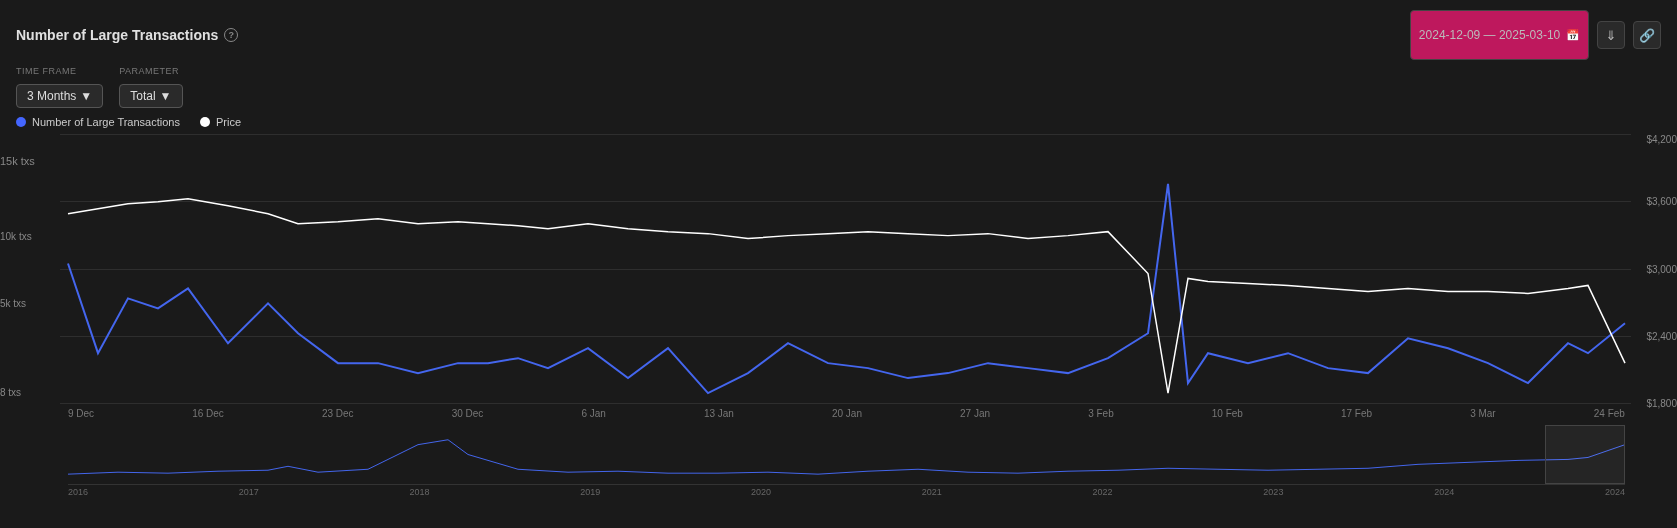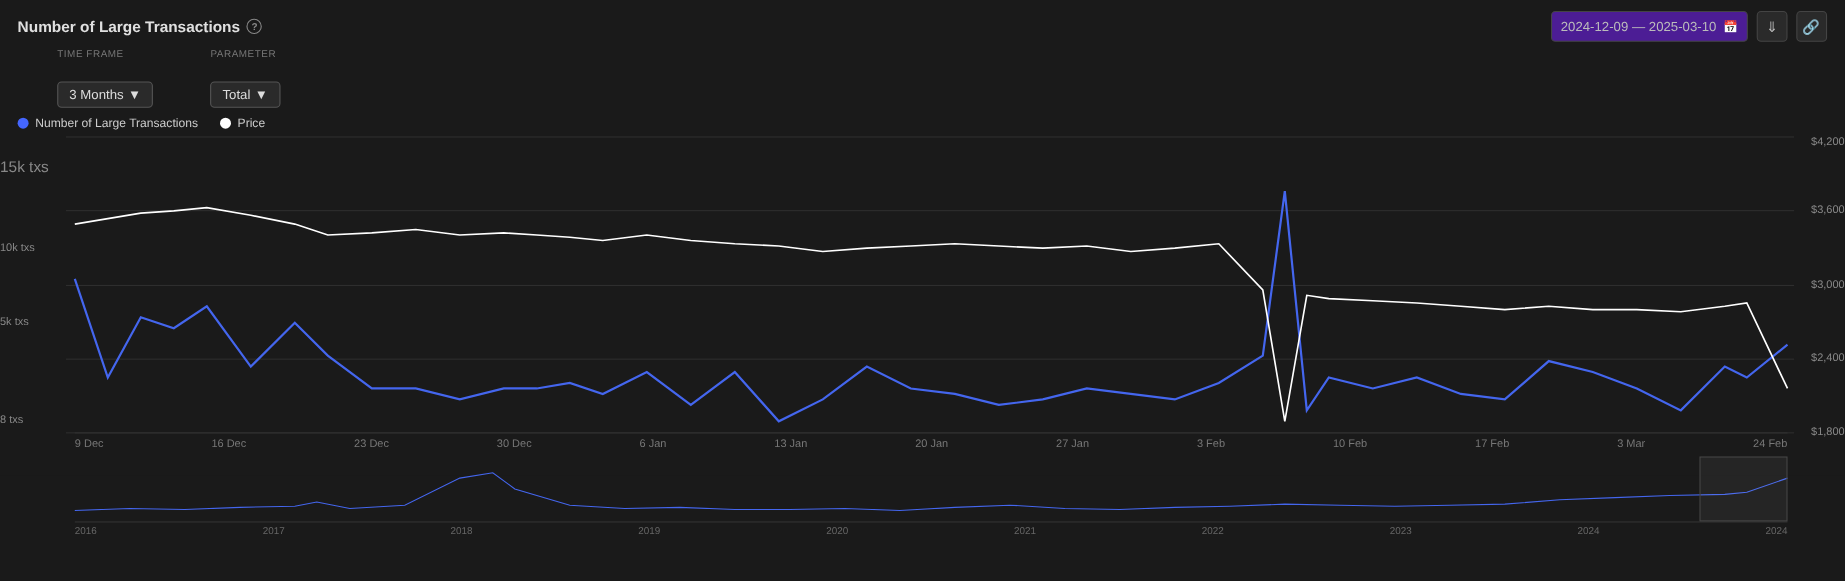--- a/index.html
+++ b/index.html
@@ -45,23 +45,23 @@
       cursor: pointer;
     }
     .header-right {
       display: flex;
       align-items: center;
       gap: 8px;
     }
     .date-range {
       font-size: 12px;
       color: #bbb;
-      background: #4c1d95;
+      background: #be185d;
       border: 1px solid #444;
-      padding: 6px 8px;
+      padding: 17px 8px;
       border-radius: 4px;
       display: flex;
       align-items: center;
       gap: 6px;
     }
     .icon-btn {
       width: 28px;
       height: 28px;
       background: #2a2a2a;
       border: 1px solid #444;
@@ -74,22 +74,21 @@
       font-size: 13px;
     }
     .controls {
       display: flex;
       gap: 16px;
       padding: 0 16px 6px 16px;
     }
     .control-group {
       display: flex;
       flex-direction: column;
-      gap: 20px;
-      margin-left: 36px;
+      gap: 8px;
     }
     .control-label {
       font-size: 9px;
       color: #777;
       text-transform: uppercase;
       letter-spacing: 0.5px;
     }
     .dropdown-btn {
       background: #2a2a2a;
       border: 1px solid #555;
@@ -192,21 +191,21 @@
     <div class="chart-main">
 
       <div style="position:absolute;top:0;left:-68px;right:-52px;bottom:0;pointer-events:none;">
 
         <div style="position:absolute;top:0%;left:60px;right:46px;height:1px;background:#2e2e2e;"></div>
         <div style="position:absolute;top:25%;left:60px;right:46px;height:1px;background:#2e2e2e;"></div>
         <div style="position:absolute;top:50%;left:60px;right:46px;height:1px;background:#2e2e2e;"></div>
         <div style="position:absolute;top:75%;left:60px;right:46px;height:1px;background:#2e2e2e;"></div>
         <div style="position:absolute;top:100%;left:60px;right:46px;height:1px;background:#2e2e2e;"></div>
 
-        <span style="position:absolute;top:10%;left:0;font-size:14px;color:#888;transform:translateY(-50%);text-align:right;">15k txs</span>
+        <span style="position:absolute;top:10%;left:0;font-size:11px;color:#888;transform:translateY(-50%);text-align:right;">15k txs</span>
         <span style="position:absolute;top:38%;left:0;font-size:10px;color:#888;transform:translateY(-50%);">10k txs</span>
         <span style="position:absolute;top:63%;left:0;font-size:10px;color:#888;transform:translateY(-50%);">5k txs</span>
         <span style="position:absolute;top:96%;left:0;font-size:10px;color:#888;transform:translateY(-50%);">8 txs</span>
 
         <span style="position:absolute;top:2%;right:0;font-size:10px;color:#888;transform:translateY(-50%);text-align:right;">$4,200</span>
         <span style="position:absolute;top:25%;right:0;font-size:10px;color:#888;transform:translateY(-50%);">$3,600</span>
         <span style="position:absolute;top:50%;right:0;font-size:10px;color:#888;transform:translateY(-50%);">$3,000</span>
         <span style="position:absolute;top:75%;right:0;font-size:10px;color:#888;transform:translateY(-50%);">$2,400</span>
         <span style="position:absolute;top:100%;right:0;font-size:10px;color:#888;transform:translateY(-50%);">$1,800</span>
       </div>

